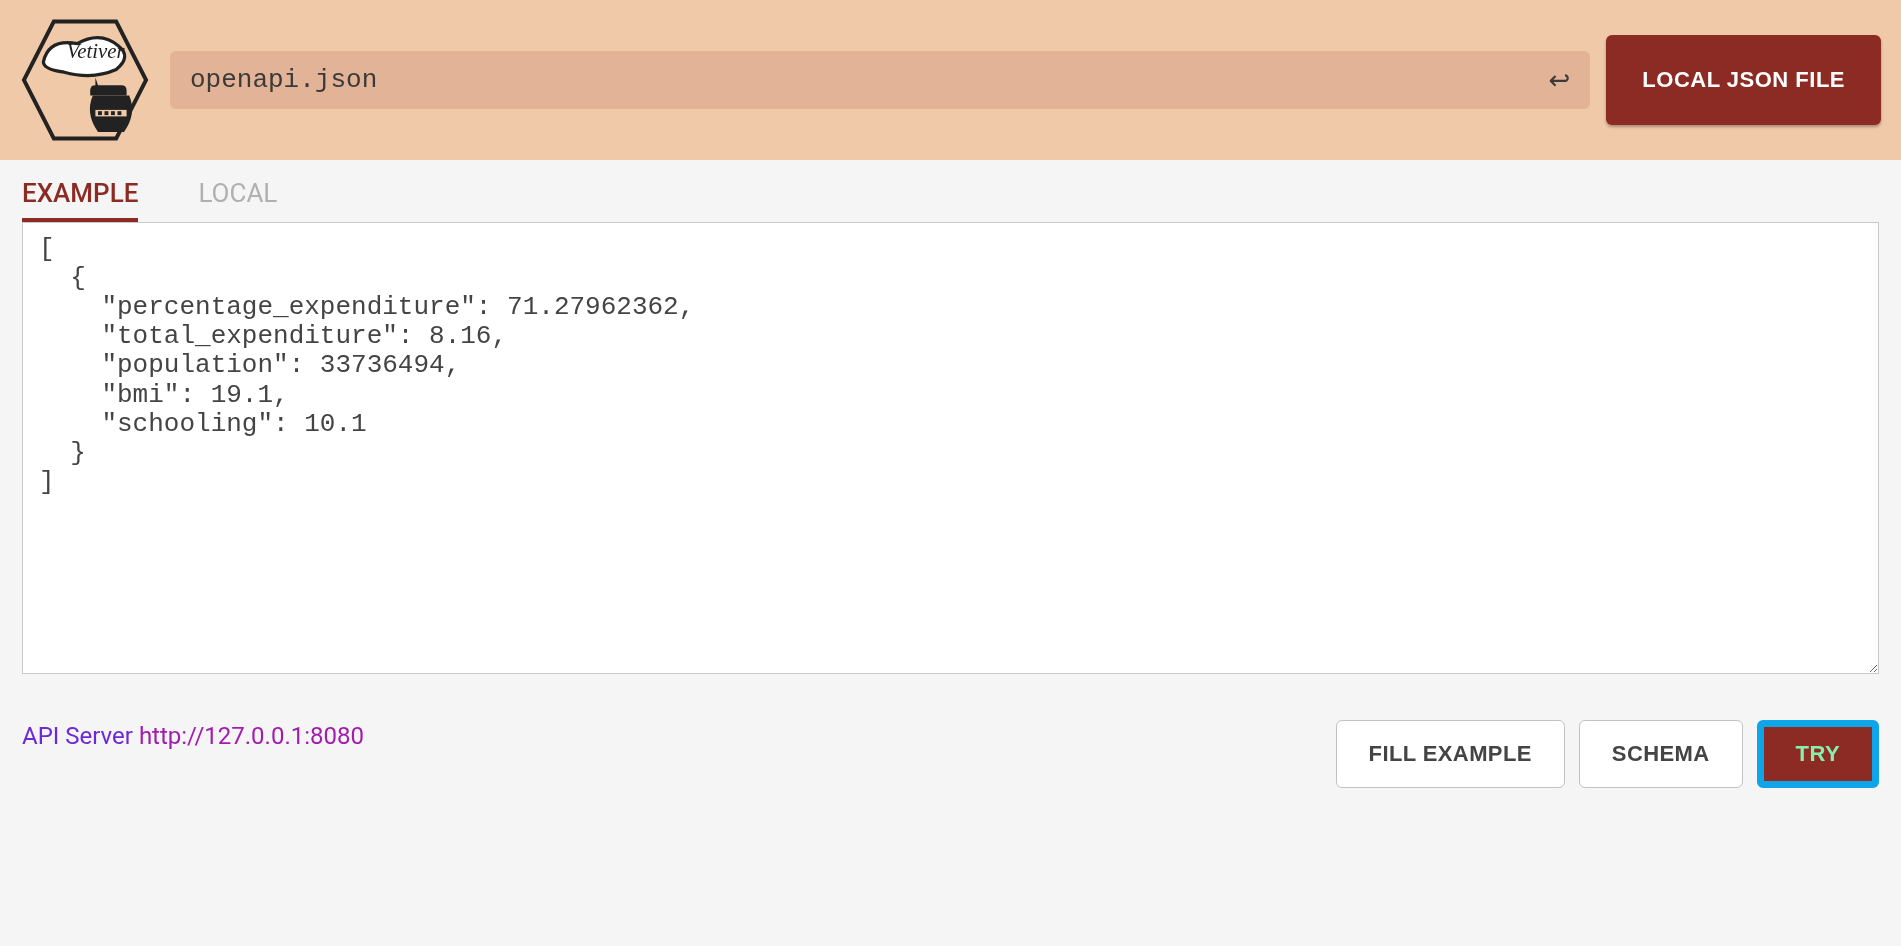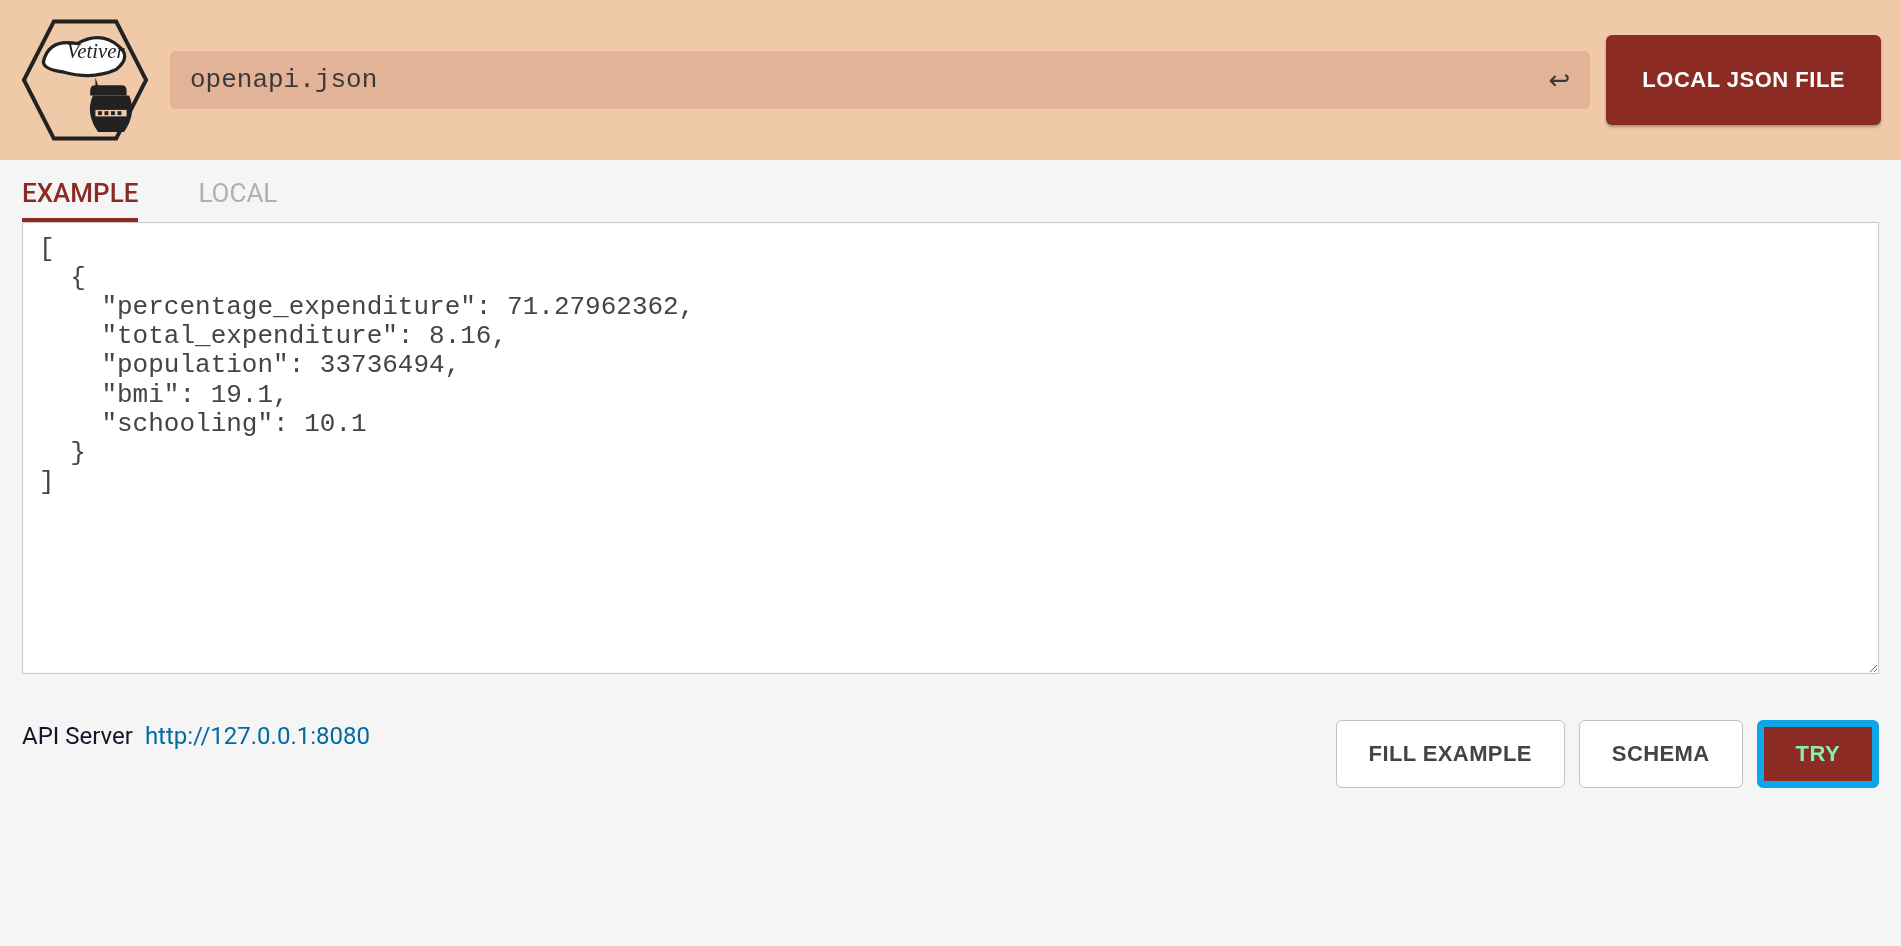--- a/index.html
+++ b/index.html
@@ -105,22 +105,22 @@
   .footer {
     display: flex;
     justify-content: space-between;
     align-items: flex-start;
     padding: 18px 22px 0 22px;
   }
   .server-info {
     font-size: 24px;
     line-height: 1.35;
   }
-  .server-info .label { color: #0f172a; }
-  .server-info .value { color: #0369a1; margin-left: 6px; }
+  .server-info .label { color: #6d28d9; }
+  .server-info .value { color: #a21caf; }
   .actions { display: flex; gap: 14px; }
   .btn {
     font-size: 22px;
     font-weight: 600;
     padding: 14px 32px;
     border-radius: 6px;
     cursor: pointer;
     letter-spacing: 0.4px;
   }
   .btn-outline {

